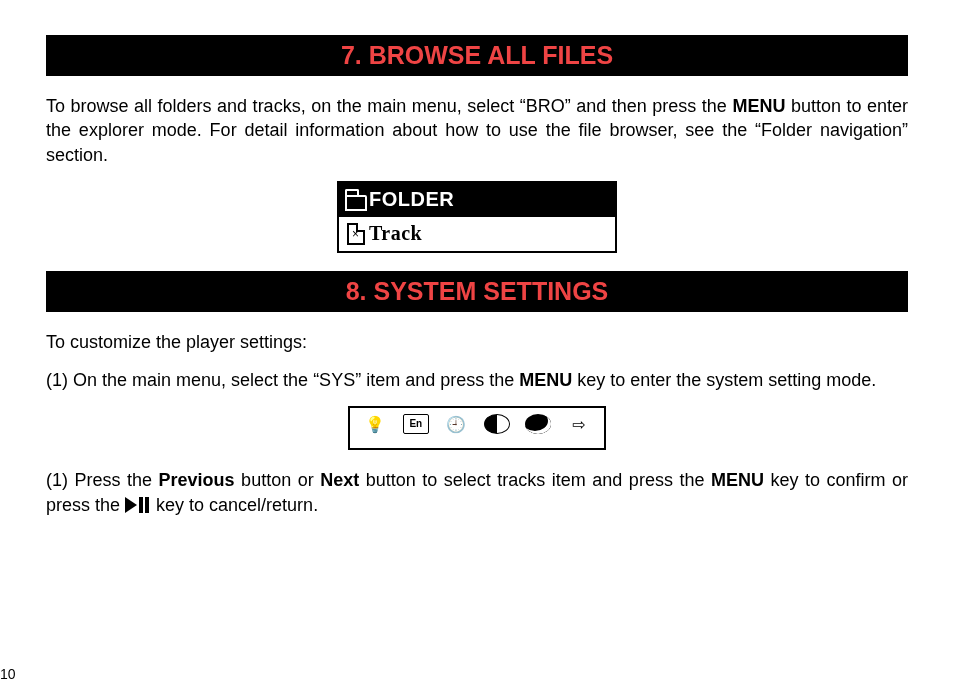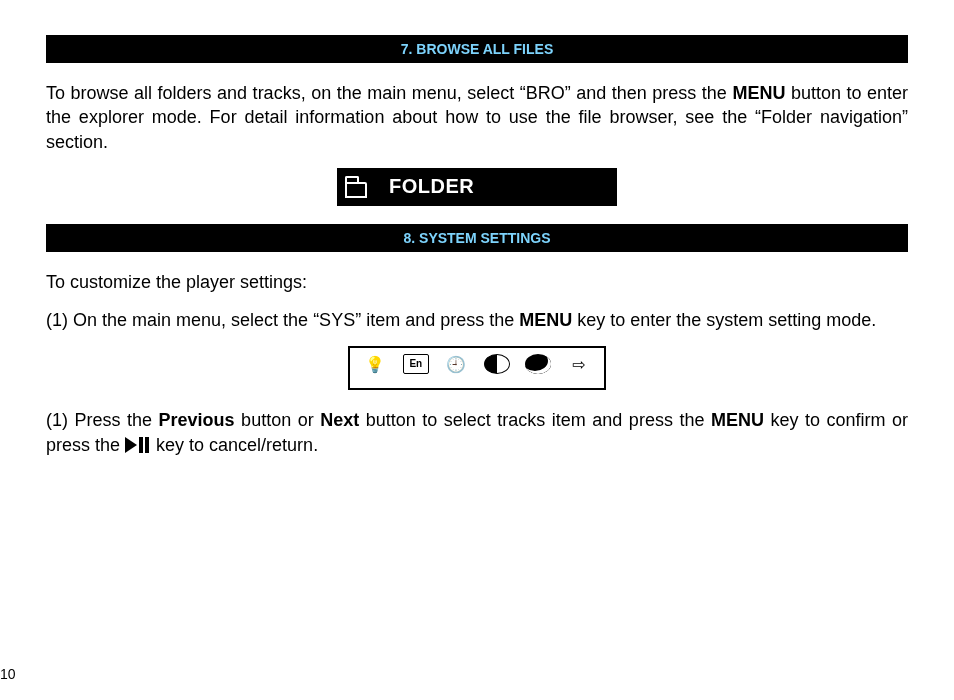--- a/index.html
+++ b/index.html
@@ -2,35 +2,35 @@
 <html><head>
 <meta charset="utf-8">
 <style>
   *{margin:0;padding:0;box-sizing:border-box}
   body{
     width:954px;height:700px;background:#fff;
     font-family:Arial,Helvetica,sans-serif;color:#000;
     padding:35px 46px 0 46px;position:relative;
   }
   .section-header{
-    background:#000;color:#7dd3fc;font-weight:bold;
-    text-align:center;font-size:14px;padding:6px 0;margin-bottom:18px;
+    background:#000;color:#ef4444;font-weight:bold;
+    text-align:center;font-size:25px;padding:6px 0;margin-bottom:18px;
   }
   .para{font-size:18px;line-height:1.35;margin-bottom:14px}
   .justify{text-align:justify}
   .bold{font-weight:bold}
 
   .lcd{
     display:block;margin:10px auto 18px auto;
     border:2px solid #000;background:#fff;
   }
   .lcd1{width:280px}
   .lcd1 .row{
     display:flex;align-items:center;height:34px;
-    padding:0 6px;gap:20px;
+    padding:0 6px;gap:0;
   }
   .lcd1 .row.sel{background:#000;color:#fff}
   .lcd1 .icon{width:24px;height:22px;position:relative}
   .lcd1 .label{font-family:"Arial Black",Arial,sans-serif;font-size:20px;font-weight:900;letter-spacing:0.5px}
   .lcd1 .row.track .label{font-family:Georgia,"Times New Roman",serif;font-weight:bold;font-size:20px}
 
   
   .folder-ico{
     border:2px solid #fff;border-radius:2px 2px 0 0;
     width:22px;height:16px;position:absolute;bottom:0;left:0;
@@ -87,20 +87,26 @@
   <span>To browse all folders and tracks, on the main menu, select “BRO” and then press the </span><span class="bold">MENU</span><span> button to enter the explorer mode. For detail information about how to use the file browser, see the “Folder navigation” section.</span>
 </p>
 
 <div class="lcd lcd1">
   <div class="row sel">
     <span class="icon">
         <span class="folder-ico"></span>
       </span>
     <span class="label">FOLDER</span>
   </div>
+  <div class="row track">
+    <span class="icon">
+        <span class="file-ico"></span>
+      </span>
+    <span class="label">Track</span>
+  </div>
 </div>
 
 <div class="section-header">8. SYSTEM SETTINGS</div>
 
 <p class="para">To customize the player settings:</p>
 
 <p class="para justify">
   <span>(1) On the main menu, select the “SYS” item and press the </span><span class="bold">MENU</span><span> key to enter the system setting mode.</span>
 </p>
 

